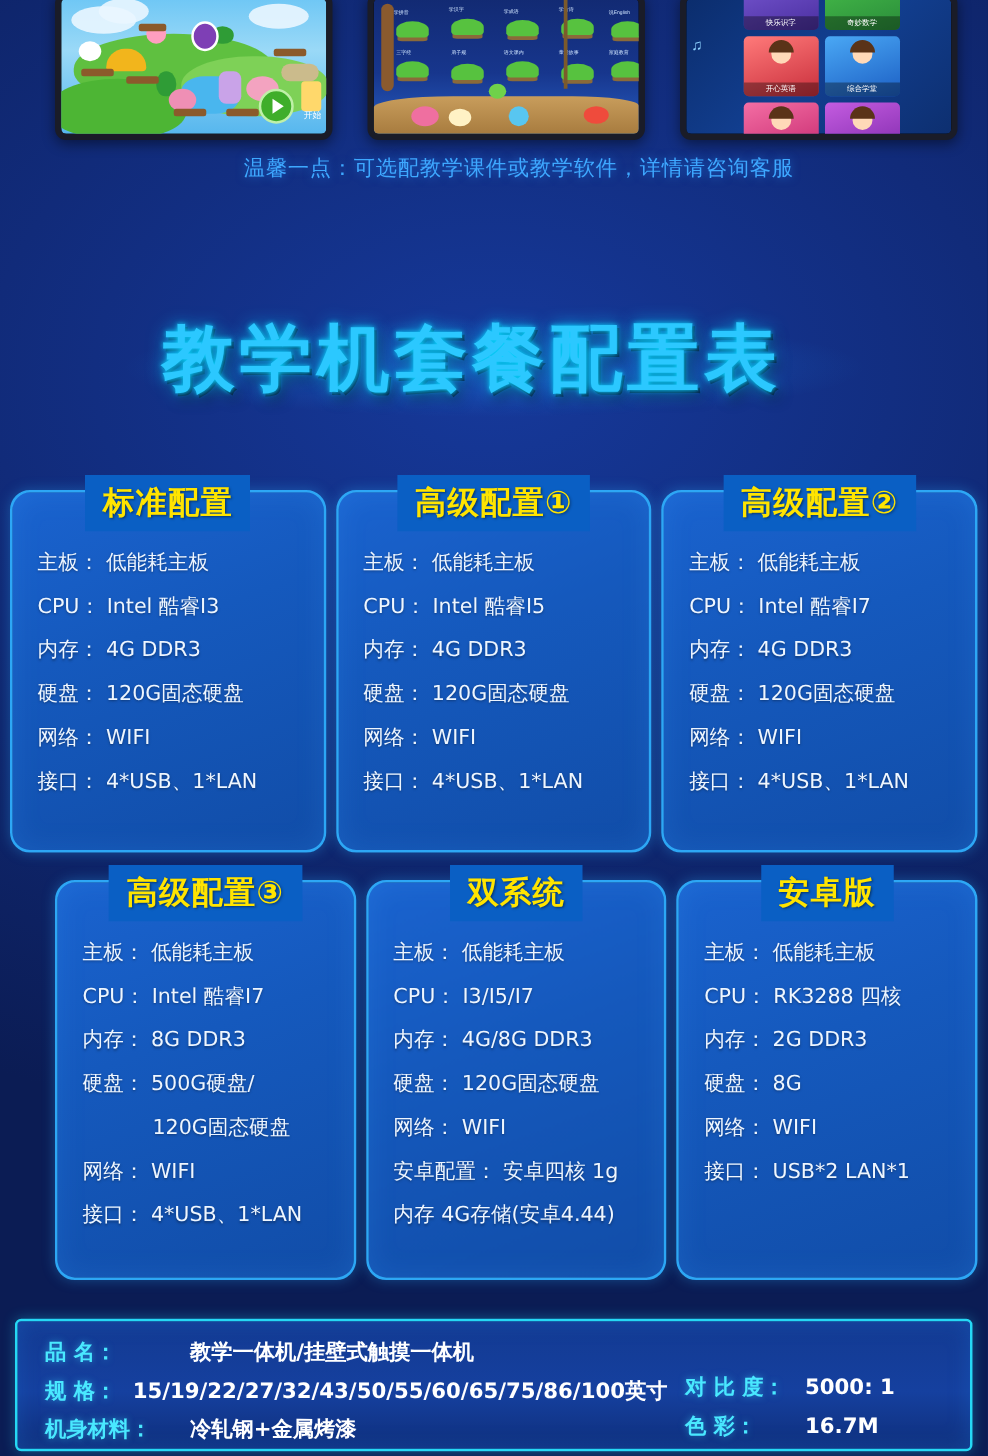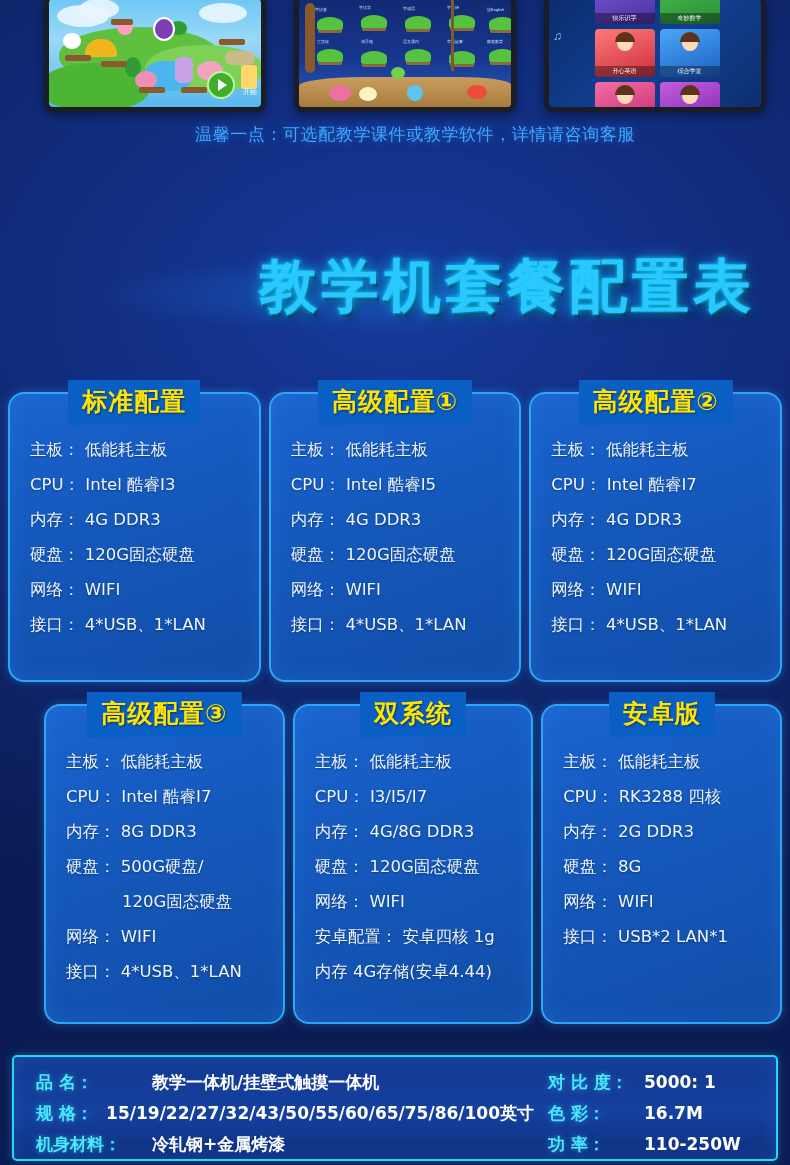--- a/index.html
+++ b/index.html
@@ -83,21 +83,21 @@
   
   .note {
     position:absolute; top:123px; left:0; width:790px;
     text-align:center; color:#3ea8ff; font-size:17px; letter-spacing:.6px;
     font-family:"DejaVu Sans",sans-serif; font-weight:500;
     text-shadow:0 0 8px rgba(40,150,255,.55);
     padding-left:40px;
   }
 
   
-  .title-wrap { position:absolute; top:248px; left:0; width:755px; text-align:right; }
+  .title-wrap { position:absolute; top:248px; left:0; width:755px; text-align:center; }
   .title {
     display:inline-block;
     font-family:"DejaVu Sans",sans-serif;
     font-weight:bold; font-size:58px; letter-spacing:4px;
     color:#2bc8ff;
     text-shadow:
       0 0 4px #0ad4ff,
       0 0 14px rgba(12,190,255,.85),
       2px 3px 0 rgba(0,0,0,.55),
       4px 6px 10px rgba(0,0,0,.5);
@@ -154,21 +154,21 @@
     position:absolute; left:12px; top:1055px; width:766px; height:106px;
     border:2px solid #25d8f5;
     border-radius:5px;
     background:linear-gradient(180deg,#133a92 0%, #15409f 55%, #0f2f7c 100%);
     box-shadow:0 0 10px rgba(37,216,245,.3), inset 0 0 18px rgba(30,120,220,.3);
     overflow:hidden;
     display:flex;
   }
   .pcol { padding:10px 0 0 0; }
   .pcol-left { width:520px; padding-left:22px; }
-  .pcol-right { width:240px; padding-left:14px; }
+  .pcol-right { width:240px; padding-left:14px;margin-top:28px; }
   .prow {
     display:flex; align-items:baseline;
     line-height:31px; white-space:nowrap;
     font-family:"DejaVu Sans",sans-serif;
   }
   .plabel {
     color:#49e8ff; font-weight:bold; font-size:17px;
     width:116px; display:inline-block;
     text-shadow:0 0 6px rgba(60,220,255,.5);
   }

